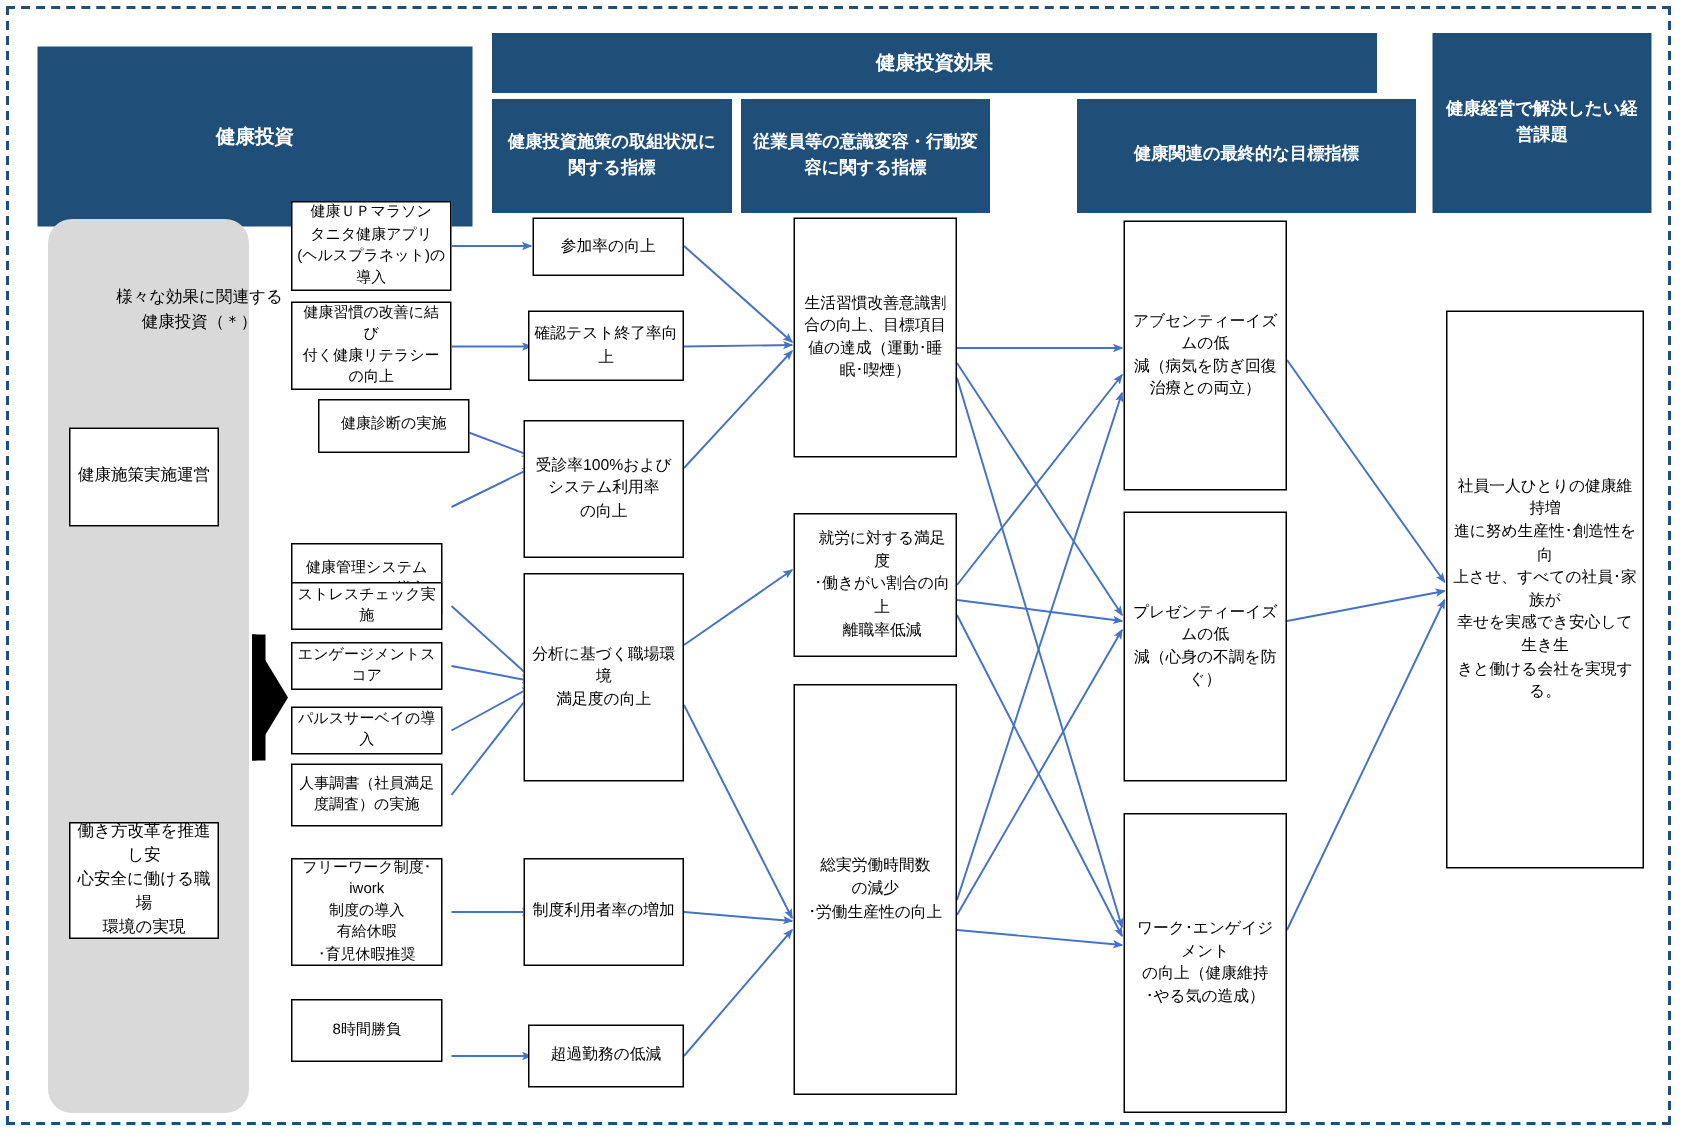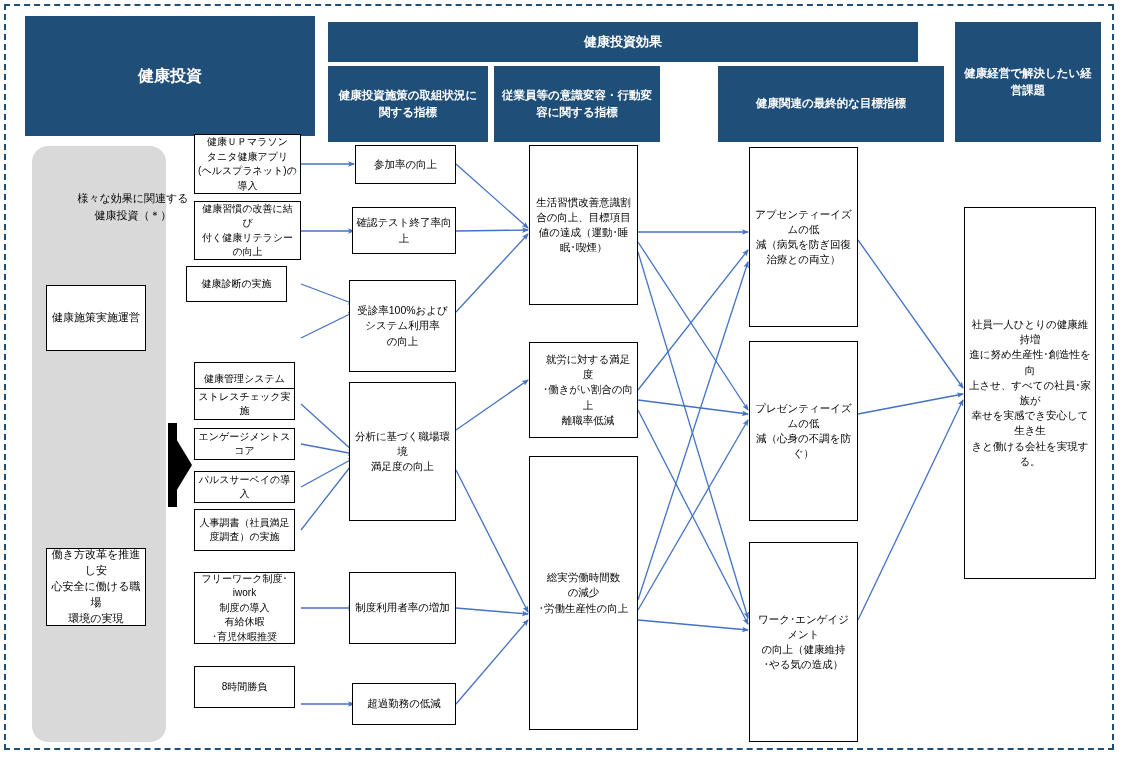--- a/index.html
+++ b/index.html
@@ -17,21 +17,21 @@
   .box .txt{white-space:pre-line;display:block;width:100%;}
   svg.links{position:absolute;left:0;top:0;width:1122px;height:758px;pointer-events:none;}
   .blackarrow{position:absolute;}
 </style>
 </head>
 <body>
 
 <div id="canvas">
   <div class="outer-border"></div>
 
-  <div class="hdr" style="left:25px;top:16px;width:290px;height:120px;font-size:16px;">
+  <div class="hdr" style="left:25px;top:31px;width:290px;height:120px;font-size:13px;">
     <span class="txt">健康投資</span>
   </div>
 
   <div class="hdr" style="left:328px;top:22px;width:590px;height:40px;font-size:13px;">
     <span class="txt">健康投資効果</span>
   </div>
 
   <div class="hdr" style="left:328px;top:66px;width:160px;height:76px;font-size:11.5px;">
     <span class="txt">健康投資施策の取組状況に関する指標</span>
   </div>
@@ -119,21 +119,21 @@
 
   <div class="box" style="left:194px;top:134px;width:107px;height:60px;font-size:10px;">
     <span class="txt">健康ＵＰマラソン
 タニタ健康アプリ
 (ヘルスプラネット)の導入</span>
   </div>
   <div class="box" style="left:194px;top:201px;width:107px;height:59px;font-size:10px;">
     <span class="txt">健康習慣の改善に結び
 付く健康リテラシーの向上</span>
   </div>
-  <div class="box" style="left:186px;top:266px;width:101px;height:36px;font-size:10px;">
+  <div class="box" style="left:212px;top:266px;width:101px;height:36px;font-size:10px;font-family:Liberation Mono, monospace;">
     <span class="txt">健康診断の実施</span>
   </div>
   <div class="box" style="left:194px;top:314px;width:101px;height:48px;font-size:10px;margin-top:48px;">
     <span class="txt">健康管理システム
 ＰｅｐＵｐの導入</span>
   </div>
   <div class="box" style="left:194px;top:388px;width:101px;height:32px;font-size:10px;">
     <span class="txt">ストレスチェック実施</span>
   </div>
   <div class="box" style="left:194px;top:428px;width:101px;height:32px;font-size:10px;">

